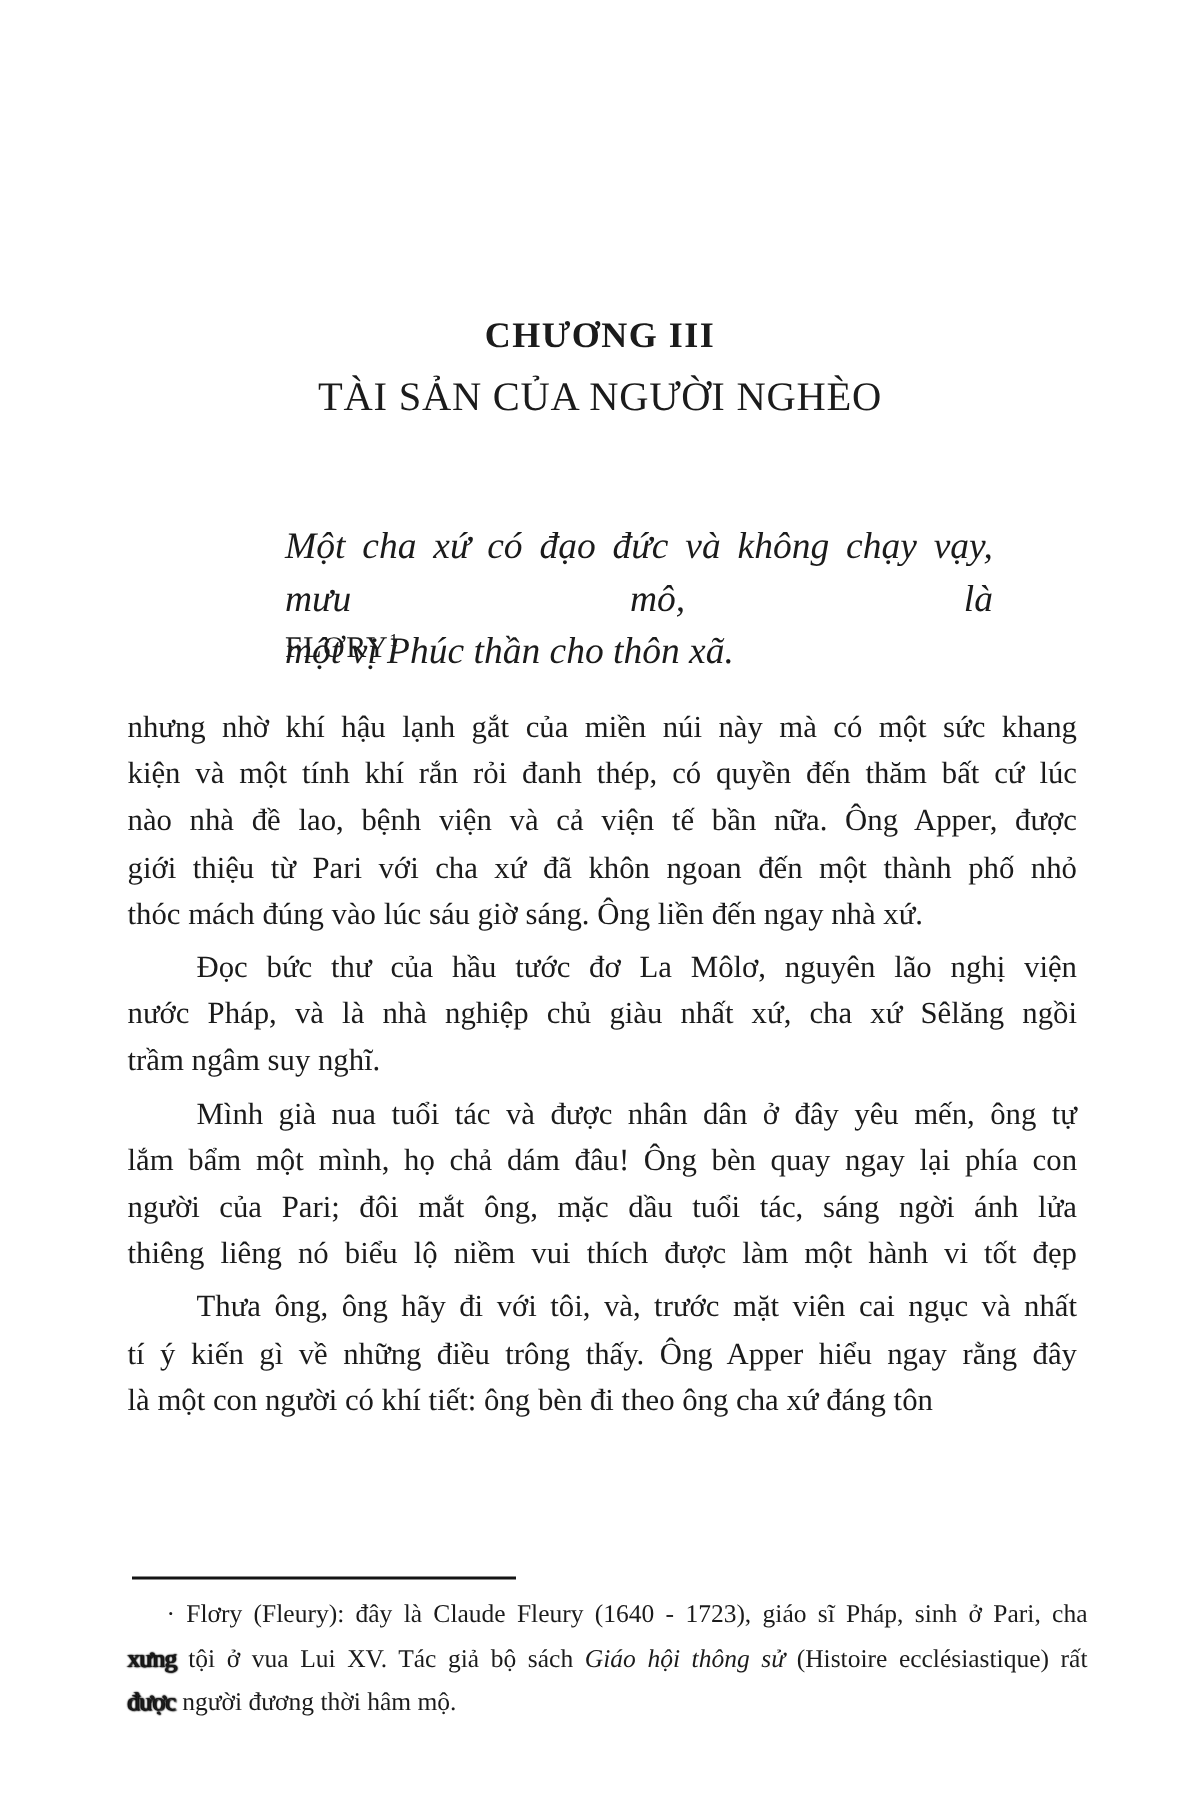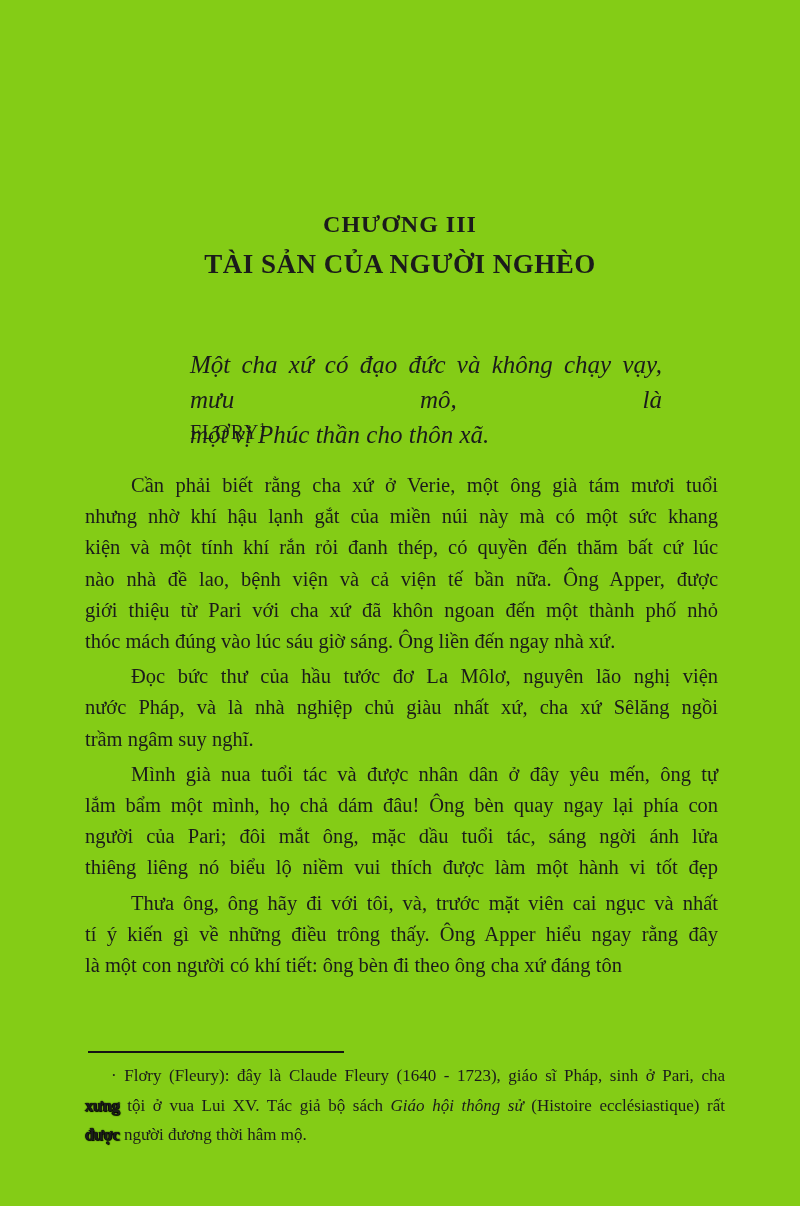--- a/index.html
+++ b/index.html
@@ -4,34 +4,34 @@
 <style>
   html,body{margin:0;padding:0;}
   body{
     background:#e8e8e8;
     font-family:"Liberation Serif","DejaVu Serif",serif;
   }
   .page{
     position:relative;
     width:800px;height:1206px;
     margin:0 auto;
-    background:#84cc16;
+    background:#ffffff;
     color:#1b1b1b;
     overflow:hidden;
   }
   .chapter-label{
     position:absolute;top:211px;left:0;right:0;
     text-align:center;
     font-size:24px;font-weight:700;
     letter-spacing:1px;
   }
   .book-title{
     position:absolute;top:249px;left:0;right:0;
     text-align:center;
-    font-size:27px;font-weight:700;
+    font-size:27px;font-weight:400;
     letter-spacing:0.5px;
   }
   .epigraph{
     position:absolute;top:347px;left:190px;width:472px;
     font-style:italic;
     font-size:25px;line-height:35px;
   }
   .epigraph .eline{text-align:justify;text-align-last:justify;}
   .epigraph .eline.last{text-align-last:left;}
   .attribution{
@@ -53,21 +53,21 @@
   }
   .footnote-text{
     position:absolute;top:1061px;left:85px;width:640px;
     font-size:17px;line-height:29.5px;
   }
   .fline{text-align:justify;text-align-last:justify;}
   .fline.last{text-align-last:left;}
   .fline.first{padding-left:26px;}
   .italic{font-style:italic;}
   .smudge{
-    font-weight:700;
+    font-weight:400;
     text-shadow:0 0 1.2px #000,0.6px 0.6px 0.9px #000,-0.6px 0.3px 0.8px #000;
     letter-spacing:-0.5px;
   }
 </style>
 </head>
 <body>
 
 <div class="page">
 
   <div class="chapter-label">CHƯƠNG III</div>
@@ -76,21 +76,20 @@
 
   <div class="epigraph">
     <div class="eline">Một cha xứ có đạo đức và không chạy vạy, mưu mô, là</div>
     <div class="eline last">một vị Phúc thần cho thôn xã.</div>
   </div>
 
   <div class="attribution"><span>FLƠRY</span><sup>1</sup></div>
 
   <div class="body-text">
       <div class="para">
-        <div class="jline first">Cần phải biết rằng cha xứ ở Verie, một ông già tám mươi tuổi</div>
         <div class="jline">nhưng nhờ khí hậu lạnh gắt của miền núi này mà có một sức khang</div>
         <div class="jline">kiện và một tính khí rắn rỏi đanh thép, có quyền đến thăm bất cứ lúc</div>
         <div class="jline">nào nhà đề lao, bệnh viện và cả viện tế bần nữa. Ông Apper, được</div>
         <div class="jline">giới thiệu từ Pari với cha xứ đã khôn ngoan đến một thành phố nhỏ</div>
         <div class="jline last">thóc mách đúng vào lúc sáu giờ sáng. Ông liền đến ngay nhà xứ.</div>
       </div>
       <div class="para">
         <div class="jline first">Đọc bức thư của hầu tước đơ La Môlơ, nguyên lão nghị viện</div>
         <div class="jline">nước Pháp, và là nhà nghiệp chủ giàu nhất xứ, cha xứ Sêlăng ngồi</div>
         <div class="jline last">trầm ngâm suy nghĩ.</div>

